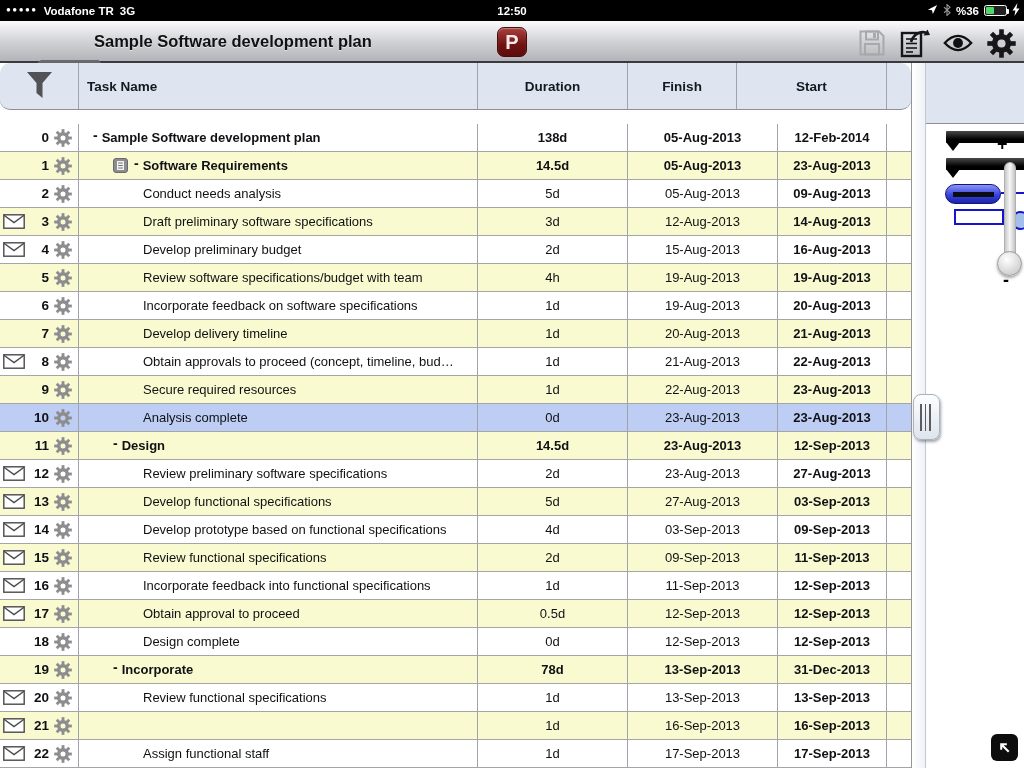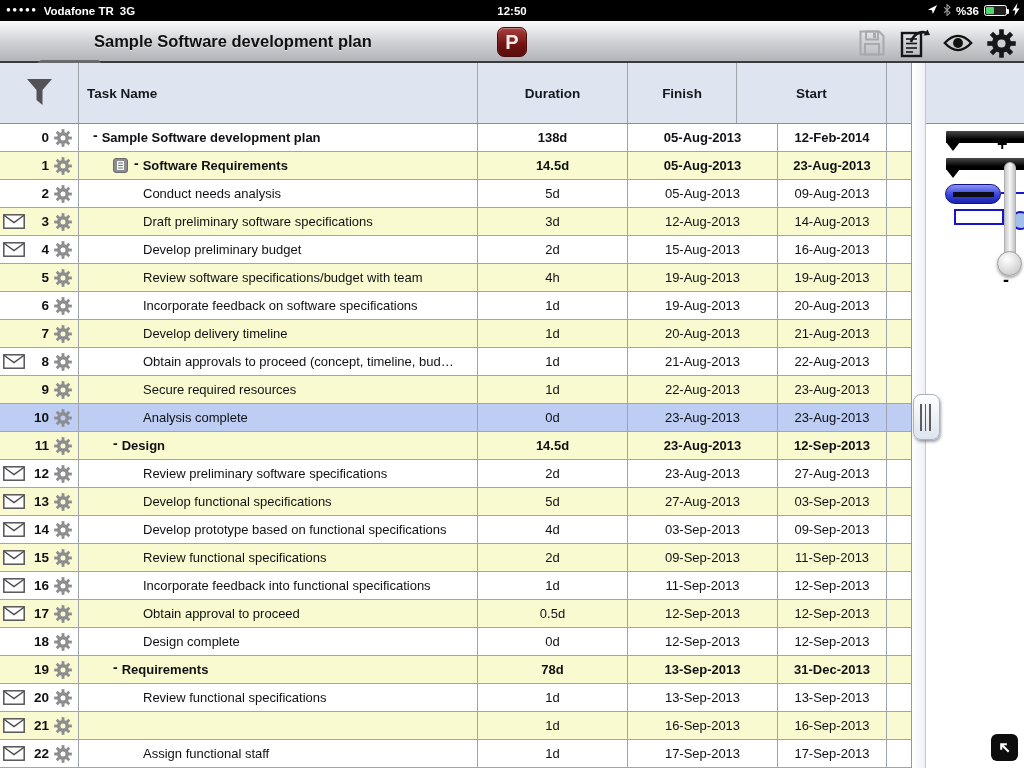--- a/index.html
+++ b/index.html
@@ -32,25 +32,25 @@
     box-shadow:inset 0 1px 1px rgba(255,255,255,.35); color:#f4eaea; font-weight:bold; font-size:20px;
     display:flex; align-items:center; justify-content:center; }
   .nav-icons { position:absolute; right:8px; top:7px; display:flex; align-items:center; gap:13px; height:30px; }
   .nav-icon { width:30px; height:30px; display:flex; align-items:center; justify-content:center; }
 
   
   .col-icons  { width:79px;  }
   .col-task   { width:399px; }
   .col-dur    { width:150px; }
   .col-start  { width:150px; }
-  .col-finish { width:109px; }
+  .col-finish { width:109px;font-weight:bold; }
   .col-sliver { width:24px;  }
 
-  .table-header { position:absolute; left:0; top:63px; width:911px; height:61px; background:#dee5f0;
-    display:flex; border-bottom:1px solid #8f8f93; }
+  .table-header { position:absolute; left:0; top:63px; width:911px; height:47px; background:#dee5f0;
+    display:flex; border-bottom:1px solid #8f8f93;border-radius:10px; }
   .th { border-right:1px solid #9fa3ab; display:flex; align-items:center; justify-content:center;
         font-size:13.5px; font-weight:bold; color:#15181d; }
   .th.left { justify-content:flex-start; padding-left:8px; }
   .th:last-child { border-right:none; }
 
   .table-body { position:absolute; left:0; top:124px; width:911px; height:644px; }
   .row { display:flex; height:28px; border-bottom:1px solid #a5a5a7; --row-bg:#fff; background:var(--row-bg); }
   .row.yellow { --row-bg:#fafad0; }
   .row.white  { --row-bg:#ffffff; }
   .row.sel    { --row-bg:#bdcdf3; }
@@ -925,21 +925,21 @@
               <circle cx="10" cy="10" r="6.6"></circle>
             </g>
             <circle class="gear-hole" cx="10" cy="10" r="2.8"></circle>
           </svg>
         </span>
       </div>
       <div class="cell c-task col-task">
         <span class="indent" style="width: 28px;"></span>
 
         <span class="collapse-marker">-</span>
-        <span class="tname">Requirements</span>
+        <span class="tname">Incorporate</span>
       </div>
       <div class="cell c-center col-dur">78d</div>
       <div class="cell c-center col-start">13-Sep-2013</div>
       <div class="cell c-center col-finish">31-Dec-2013</div>
       <div class="cell col-sliver"></div>
     </div>
       <div class="row white">
       <div class="cell c-icons col-icons">
         <span class="env-wrap">
           <svg width="22" height="15" viewBox="0 0 22 15">

